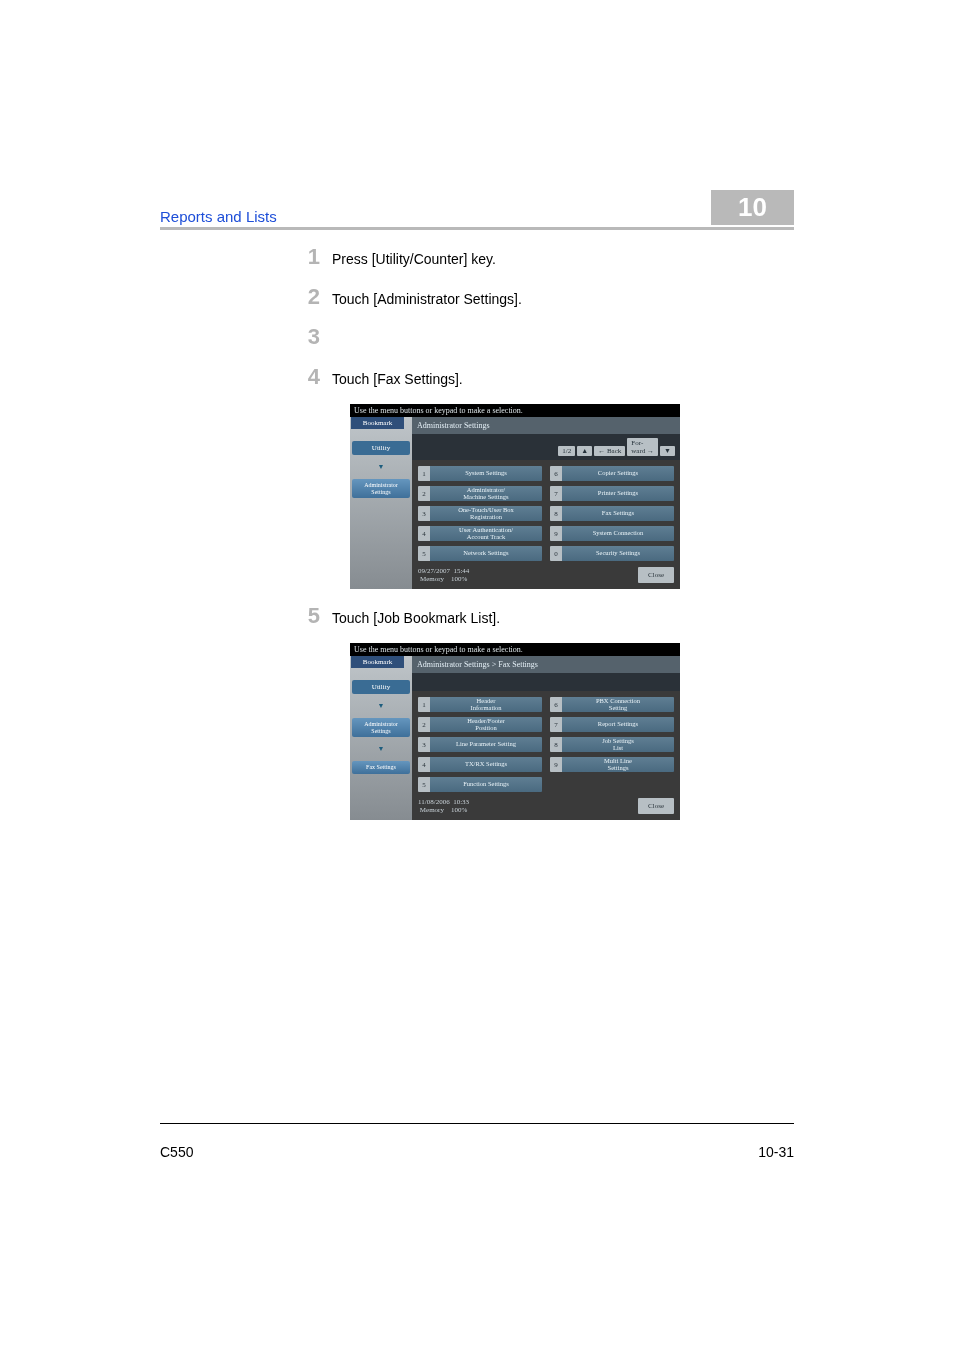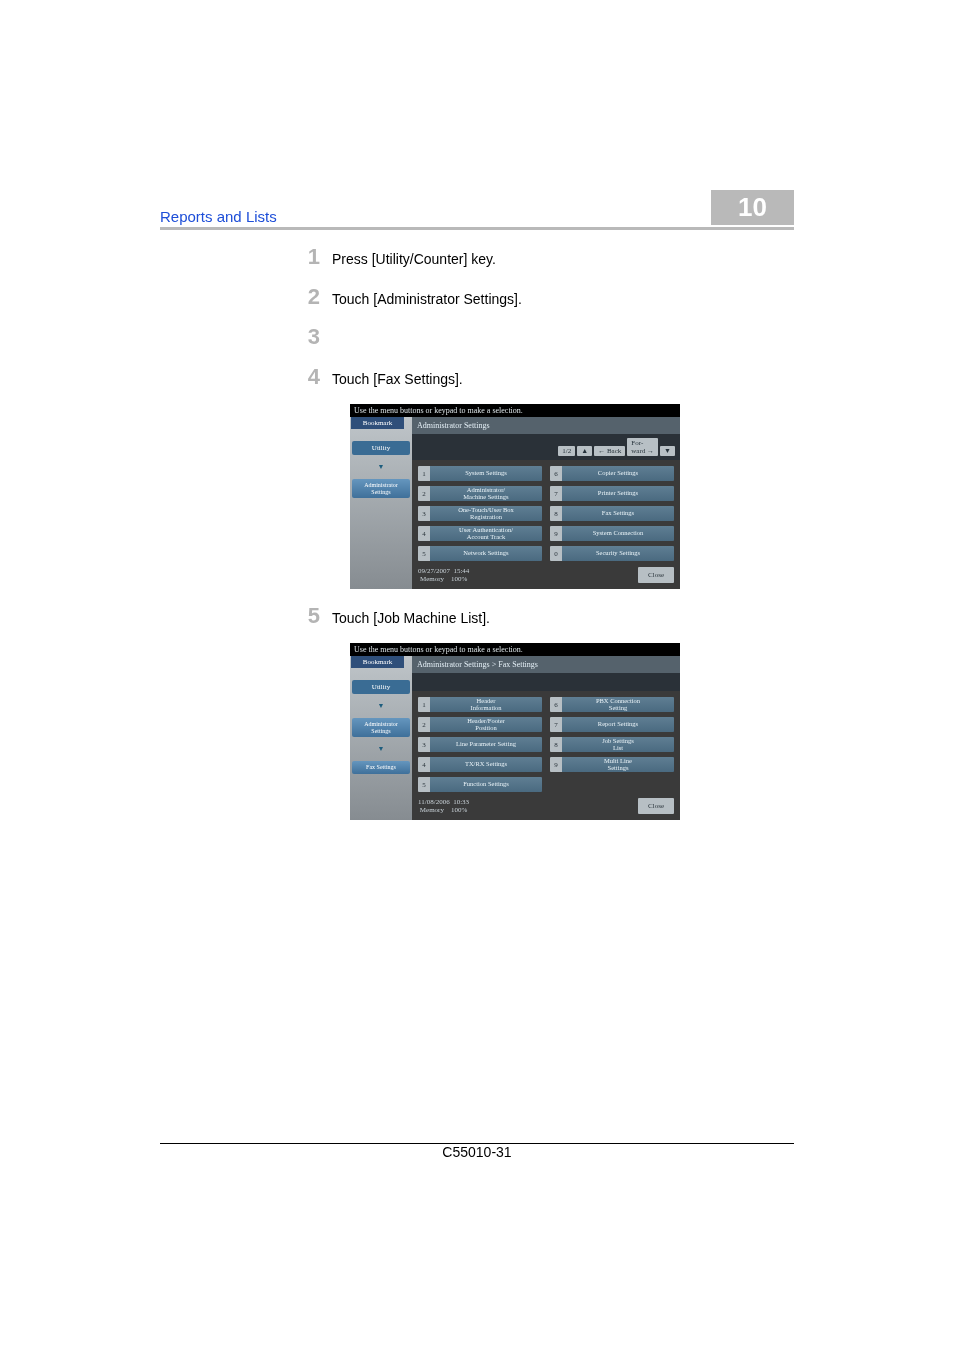--- a/index.html
+++ b/index.html
@@ -190,23 +190,23 @@
     color:#2b353c;
     padding:4px 10px;
     border-radius:1px;
   }
   .footer-row{
     position:absolute;
     left:160px;
     right:160px;
     bottom:190px;
     display:flex;
-    justify-content:center;
+    justify-content:space-between;
     border-top:1px solid #000;
-    padding-top:0;
+    padding-top:20px;
     font-size:14px;
   }
 </style>
 </head>
 <body>
 
 <div class="page">
 
   <div>
     <div class="header-row">
@@ -309,21 +309,21 @@
               <span>Memory</span>&nbsp;&nbsp;&nbsp;&nbsp;<span>100%</span>
             </span>
             <span class="ss-close">Close</span>
           </div>
         </div>
       </div>
     </div>
 
     <div class="step">
       <span class="step-num">5</span>
-      <span class="step-text">Touch [Job Machine List].</span>
+      <span class="step-text">Touch [Job Bookmark List].</span>
     </div>
 
     <div class="screenshot">
       <div class="ss-topmsg">Use the menu buttons or keypad to make a selection.</div>
       <div class="ss-inner">
         <div class="ss-left">
           <div class="ss-bookmark">Bookmark</div>
           <div class="ss-tab">Utility</div>
           <div class="ss-arrow">▼</div>
           <div class="ss-tab ss-tab-sel" style="white-space:pre-line">Administrator

